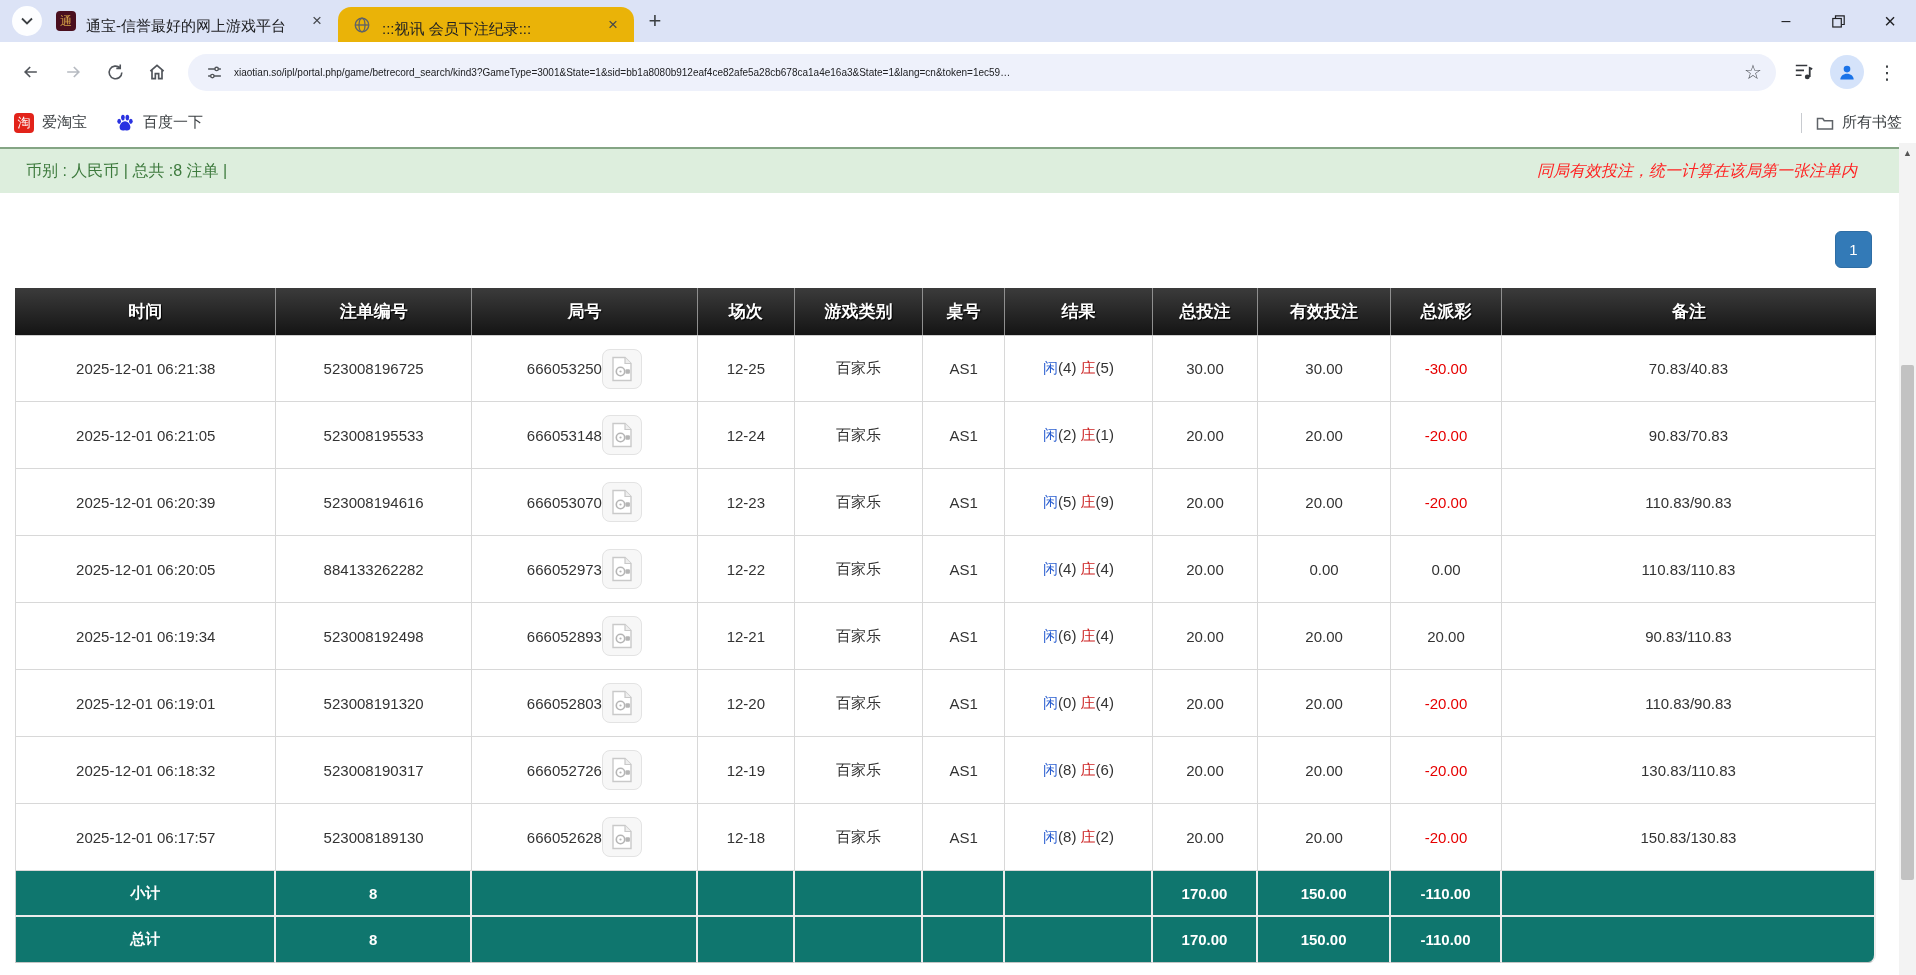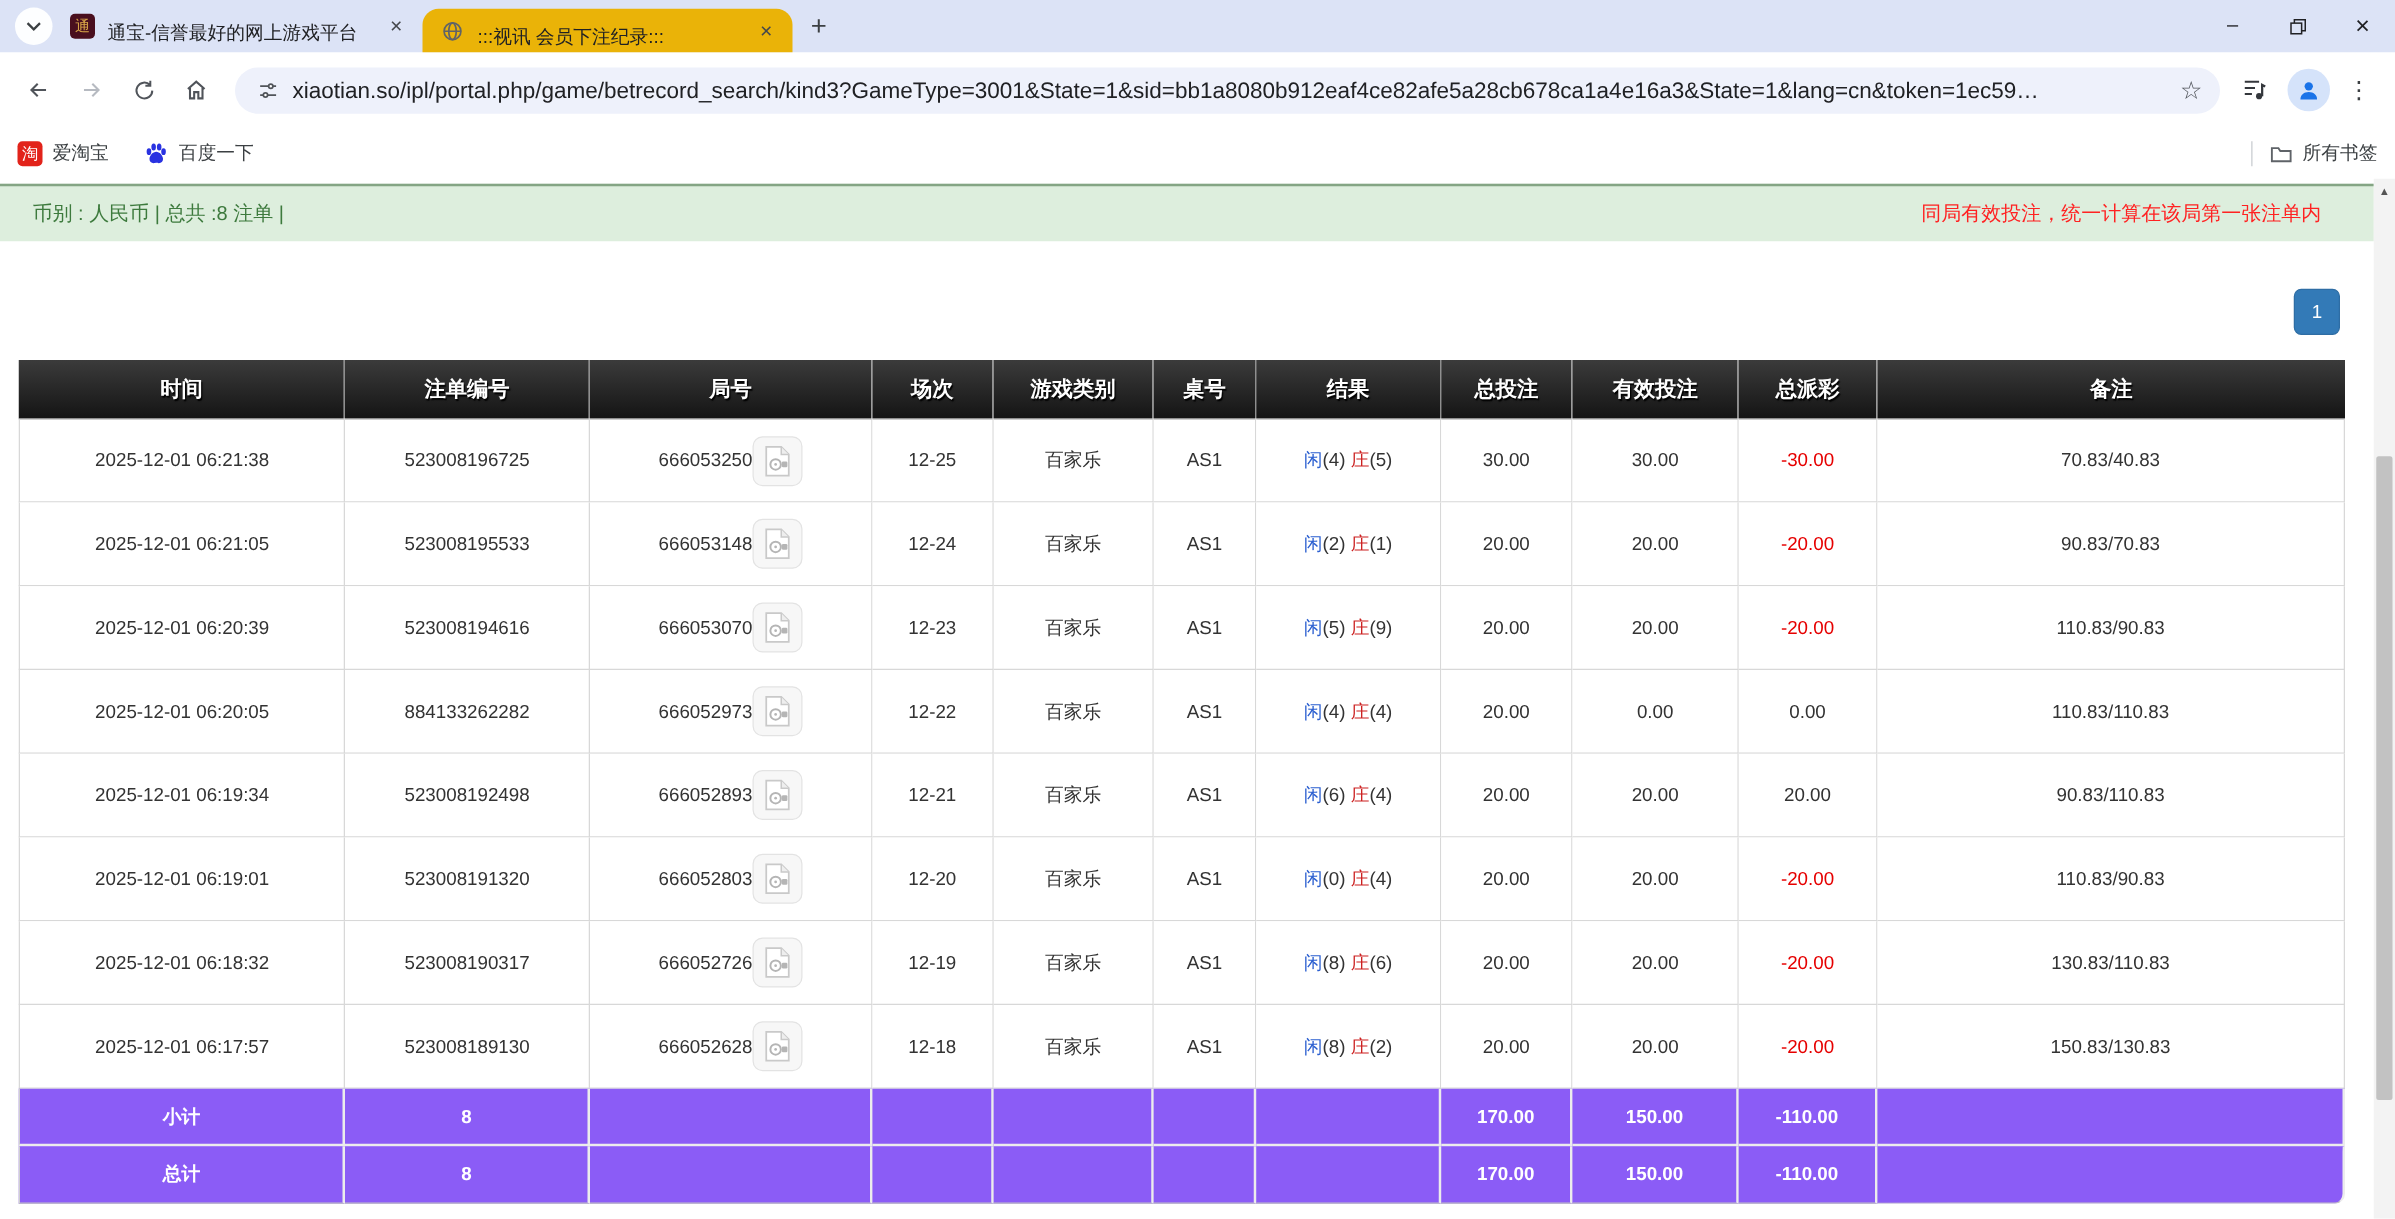--- a/index.html
+++ b/index.html
@@ -18,52 +18,52 @@
   .new-tab { width:30px; height:30px; display:flex; align-items:center; justify-content:center; font-size:22px; color:#3c4043; margin-left:6px; }
   .win-controls { position:absolute; right:0; top:0; height:42px; display:flex; }
   .win-btn { width:52px; height:42px; display:flex; align-items:center; justify-content:center; color:#202124; font-size:16px; }
 
   
   .toolbar { position:absolute; top:42px; left:0; right:0; height:60px; background:#fff; display:flex; align-items:center; padding:0 10px; }
   .nav-btn { width:38px; height:38px; border-radius:19px; display:flex; align-items:center; justify-content:center; margin:0 2px; color:#50545a; }
   .nav-btn.disabled { color:#b6bac1; }
   .urlbar { flex:1; height:37px; background:#eef1fb; border-radius:19px; margin:0 10px; display:flex; align-items:center; padding:0 8px 0 12px; min-width:0; }
   .site-info { width:28px; height:28px; display:flex; align-items:center; justify-content:center; color:#50545a; flex:0 0 auto; }
-  .url-text { flex:1; font-size:18px; color:#202124; white-space:nowrap; overflow:hidden; margin-left:6px; }
+  .url-text { flex:1; font-size:10px; color:#202124; white-space:nowrap; overflow:hidden; margin-left:6px; }
   .star-btn { width:30px; height:30px; display:flex; align-items:center; justify-content:center; font-size:20px; color:#50545a; flex:0 0 auto; }
   .tb-right { display:flex; align-items:center; margin-right:4px; }
   .media-btn { width:36px; height:36px; display:flex; align-items:center; justify-content:center; color:#34373c; }
   .avatar { width:34px; height:34px; border-radius:17px; background:#d5e3fa; display:flex; align-items:center; justify-content:center; margin:0 8px; }
   .menu-dots { width:30px; height:30px; display:flex; align-items:center; justify-content:center; font-size:19px; color:#3c4043; letter-spacing:0; }
 
   
   .bookmarks { position:absolute; top:102px; left:0; right:0; height:41px; background:#fff; display:flex; align-items:center; padding:0 14px; font-size:15px; color:#3c4043; }
   .bm-item { display:flex; align-items:center; margin-right:28px; }
   .bm-item .bicon { margin-right:8px; display:flex; }
   .bm-taobao { width:20px; height:20px; background:#e2231a; border-radius:4px; color:#fff; font-size:13px; display:flex; align-items:center; justify-content:center; }
   .bm-right { margin-left:auto; display:flex; align-items:center; }
   .bm-divider { width:1px; height:20px; background:#c8cbd0; margin-right:14px; }
   .bm-right .bicon { margin-right:8px; display:flex; }
 
   
   .content { position:absolute; top:143px; left:0; right:17px; bottom:0; background:#fff; }
   .infobar { position:absolute; top:4px; left:0; right:0; height:46px; background:#ddeedd; border-top:2px solid #84a584; display:flex; align-items:center; justify-content:space-between; padding:0 42px 0 26px; }
   .infobar .left { color:#3d7a3d; font-size:16px; }
-  .infobar .right { color:#ff2222; font-size:16px; }
+  .infobar .right { color:#ff2222; font-size:16px;font-style:italic; }
 
   .pager { position:absolute; top:88px; right:27px; width:37px; height:37px; background:#337ab7; border:1px solid #2e6da4; border-radius:6px; color:#fff; font-size:15px; display:flex; align-items:center; justify-content:center; }
 
   
   table.bets { position:absolute; top:145px; left:15px; width:1861px; border-collapse:separate; border-spacing:0; table-layout:fixed; }
   .bets thead th { background:linear-gradient(#3b3b3b,#141414); color:#fff; font-size:17px; font-weight:bold; height:47px; border-right:1px solid #8f8f8f; text-shadow:1px 1px 1px #000; }
   .bets thead th:last-child { border-right:none; }
   .bets tbody td { height:67px; background:#fff; border-right:1px solid #d8d8d8; border-bottom:1px solid #d8d8d8; font-size:15px; color:#333; text-align:center; }
   .bets tbody tr td:first-child { border-left:1px solid #d8d8d8; }
   .bets tbody tr:first-child td { border-top:1px solid #cfcfcf; }
-  .bets tfoot td { height:46px; background:#8b5cf6; color:#fff; font-size:15px; font-weight:bold; text-align:center; border-right:2px solid #ececec; border-bottom:2px solid #ececec; }
+  .bets tfoot td { height:46px; background:#0f766e; color:#fff; font-size:15px; font-weight:bold; text-align:center; border-right:2px solid #ececec; border-bottom:2px solid #ececec; }
   .bets tfoot tr td:first-child { border-left:1px solid #cfcfcf; }
   .bets tfoot tr:last-child td { border-bottom:1px solid #c4c4c4; }
   .bets tfoot tr:last-child td:last-child { border-bottom-right-radius:8px; }
 
   .blue { color:#2b6fdd; }
   .p-label { color:#2b5fd0; }
   .b-label { color:#cc2222; }
   .payout.neg { color:#e60000; }
   tfoot .payout { color:#ff1111; }
 

